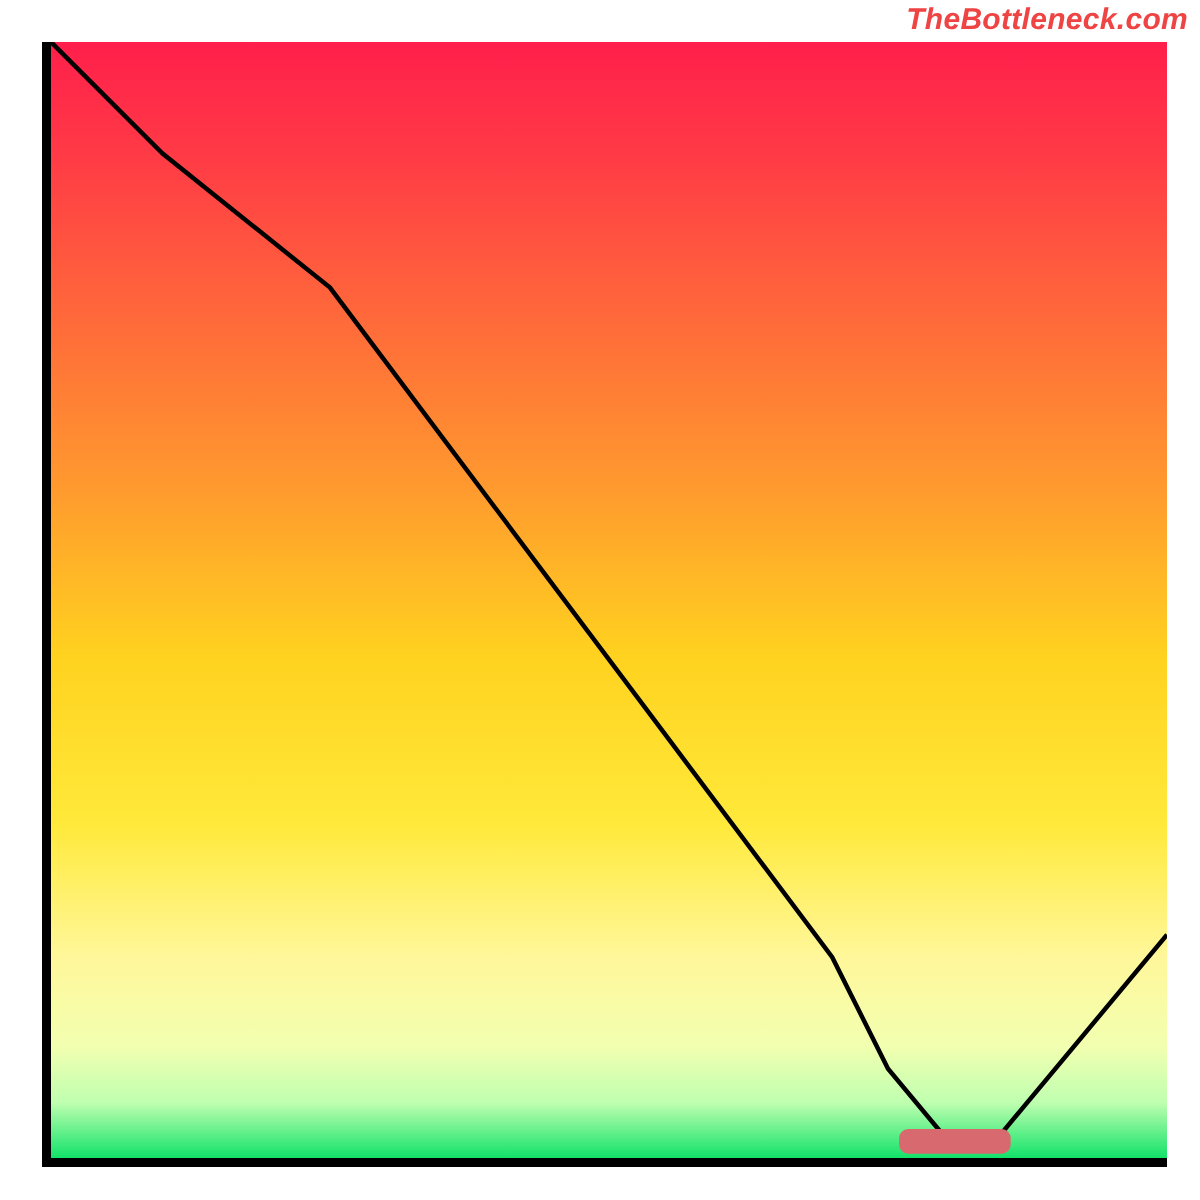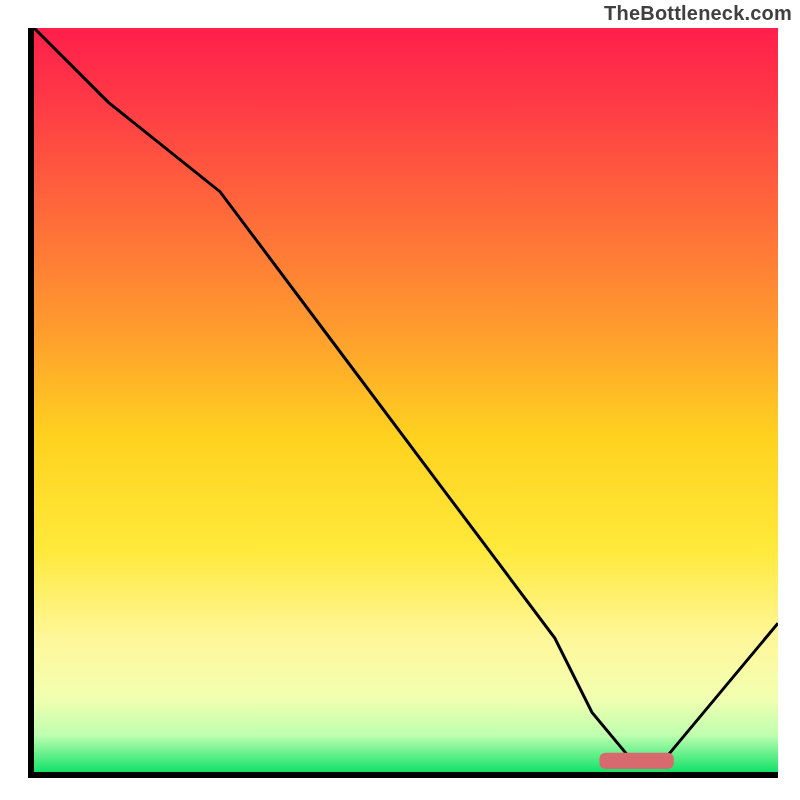--- a/index.html
+++ b/index.html
@@ -14,22 +14,23 @@
     position: relative;
     width: 800px;
     height: 800px;
   }
   .watermark {
     position: absolute;
     top: 2px;
     right: 8px;
     font-size: 20px;
     font-weight: bold;
-    color: #404040;
+    color: #ef4444;
     letter-spacing: 0.2px;
+    font-style: italic;
   }
   .plot-frame {
     position: absolute;
     left: 28px;
     top: 28px;
     width: 744px;
     height: 744px;
     border-left: 6px solid #000;
     border-bottom: 6px solid #000;
     box-sizing: content-box;

